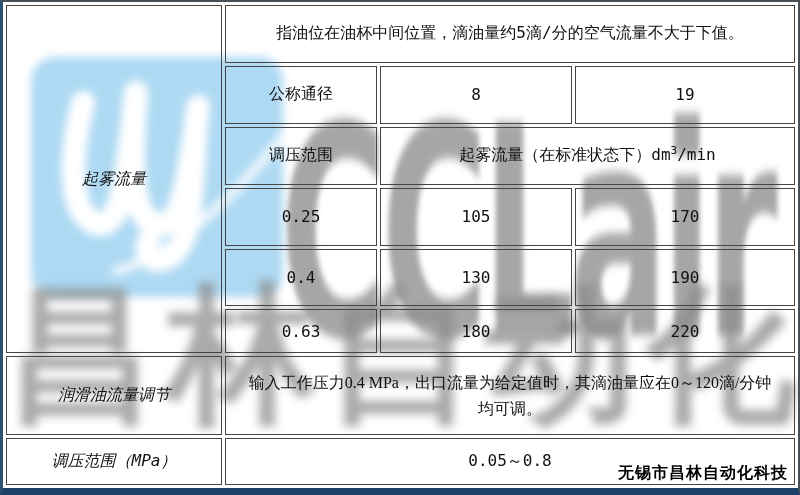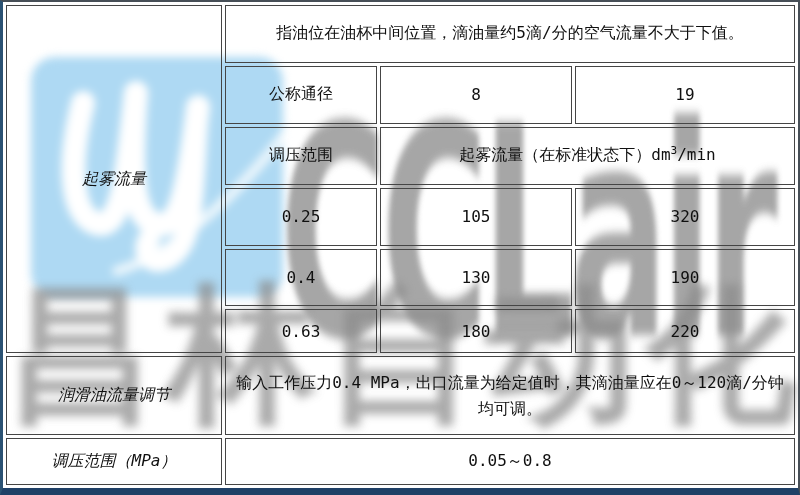--- a/index.html
+++ b/index.html
@@ -31,25 +31,25 @@
     border-left:3px solid #2b5273;
     border-bottom:7px solid #1f4066;
   }
   table.spec{
     width:100%;height:100%;border-collapse:separate;border-spacing:3px;
     table-layout:fixed;background:transparent;
   }
   table.spec td{
     border:1px solid #454545;background:transparent;
     text-align:center;vertical-align:middle;
-    font-size:16px;color:#101010;padding:2px 6px;box-sizing:border-box;margin-left:45px;
+    font-size:16px;color:#101010;padding:2px 22px;box-sizing:border-box;margin-left:45px;
   }
   td.note-cell{text-align:left;padding:4px 8px;height:50px;}
   td.label-cell{font-size:16px;font-style:italic;}
-  td.adjust-cell{text-align:left;padding:4px 10px;line-height:1.6;height:78px;}
+  td.adjust-cell{text-align:left;padding:4px 10px;line-height:1.6;height:78px;font-family:Liberation Serif, serif;}
   tr.hrow td{height:57px;}
   tr.drow td{height:57px;}
   tr.drow-last td{height:43px;}
   tr.prow td{height:46px;}
   sup{font-size:11px;line-height:0;}
   
   .company{
     position:absolute;right:12px;bottom:11px;z-index:3;
     font-size:16px;font-weight:bold;color:#000;letter-spacing:1px;
   }
@@ -91,21 +91,21 @@
         <td>8</td>
         <td>19</td>
       </tr>
       <tr class="hrow">
         <td>调压范围</td>
         <td colspan="2"><span>起雾流量（在标准状态下）dm</span><sup>3</sup><span>/min</span></td>
       </tr>
       <tr class="drow">
         <td>0.25</td>
         <td>105</td>
-        <td>320</td>
+        <td>170</td>
       </tr>
       <tr class="drow">
         <td>0.4</td>
         <td>130</td>
         <td>190</td>
       </tr>
       <tr class="drow-last">
         <td>0.63</td>
         <td>180</td>
         <td>220</td>
@@ -115,14 +115,15 @@
         <td class="adjust-cell" colspan="3">输入工作压力0.4 MPa，出口流量为给定值时，其滴油量应在0～120滴/分钟均可调。</td>
       </tr>
       <tr class="prow">
         <td class="label-cell">调压范围（MPa）</td>
         <td colspan="3">0.05～0.8</td>
       </tr>
     </tbody>
       </table>
   </div>
 
+  <div class="company">无锡市昌林自动化科技</div>
 
 </div>
 
 </body></html>

